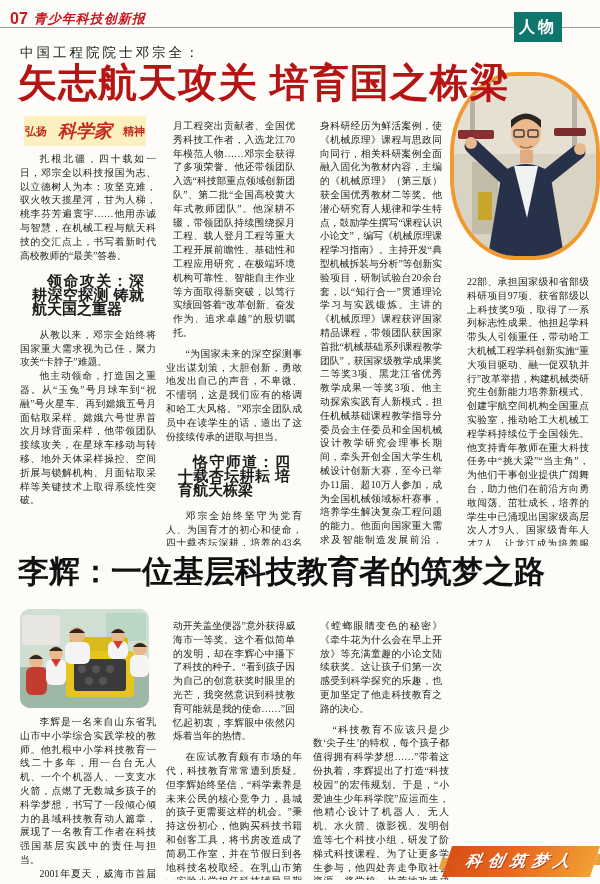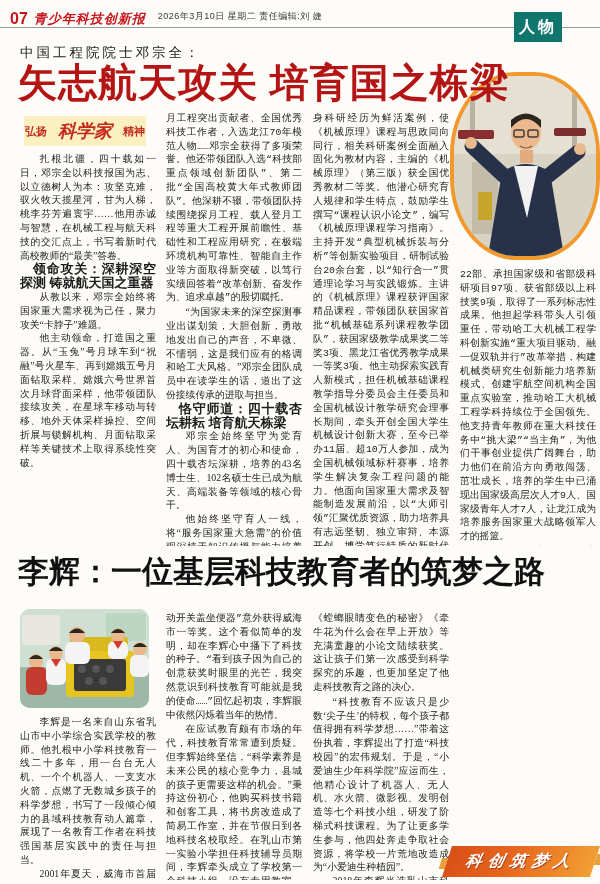--- a/index.html
+++ b/index.html
@@ -25,22 +25,22 @@
   .photo1{position:absolute;left:450px;top:72px;width:142px;height:180px;border:4px solid #f2992d;
         border-radius:66px/82px;overflow:hidden;background:#d8d2c2;z-index:2;}
   .photo1 svg{display:block;width:100%;height:100%;}
   
   .col{position:absolute;width:136px;font-size:9.8px;line-height:13.8px;text-align:justify;overflow:hidden;}
   .c1a{left:20px;top:152px;height:394px;}
   .c2a{left:166px;top:112px;height:434px;}
   .c3a{left:313px;top:112px;height:434px;}
   .c4a{left:460px;top:268px;height:278px;}
   .p{margin:0;text-indent:2em;}
-  .pc{margin:0;text-indent:0;font-family:Liberation Mono, monospace;}
-  .sub{margin:0;font-weight:bold;text-indent:1em;font-family:"Liberation Sans",sans-serif;font-size:13px;}
+  .pc{margin:7px;text-indent:0;}
+  .sub{margin:12px;font-weight:bold;text-indent:1em;font-family:"Liberation Sans",sans-serif;font-size:15px;}
   
   .a2-headline{position:absolute;left:18px;top:555px;width:568px;font:900 31px/1.1 "Liberation Sans",sans-serif;
         color:#111;white-space:nowrap;z-index:3;}
   .photo2{position:absolute;left:20px;top:609px;width:129px;height:99px;border-radius:10px;overflow:hidden;
         background:#cfdfd2;}
   .photo2 svg{display:block;width:100%;height:100%;}
   .c1b{left:20px;top:715px;height:165px;}
   .c2b{left:166px;top:612px;height:268px;}
   .c3b{left:313px;top:612px;height:268px;}
   .c4b{left:460px;top:612px;height:228px;}
@@ -53,21 +53,20 @@
         transform:skewX(6deg);text-shadow:1px 1px 0 #b33c0c;}
 </style>
 </head>
 <body>
 
 <div class="page">
 
   <div class="hdr">
     <span class="pagenum">07</span>
     <span class="masthead">青少年科技创新报</span>
-    <span class="dateline">2026年3月10日  星期二  责任编辑:刘 婕</span>
   </div>
   <div class="header-rule"></div>
   <div class="section-badge">人物</div>
 
   <div class="a1-kicker">中国工程院院士邓宗全：</div>
   <div class="a1-headline">矢志航天攻关  培育国之栋梁</div>
   <div class="sci-badge">
     <span class="s1">弘扬</span>
     <span class="s2">科学家</span>
     <span class="s3">精神</span>

